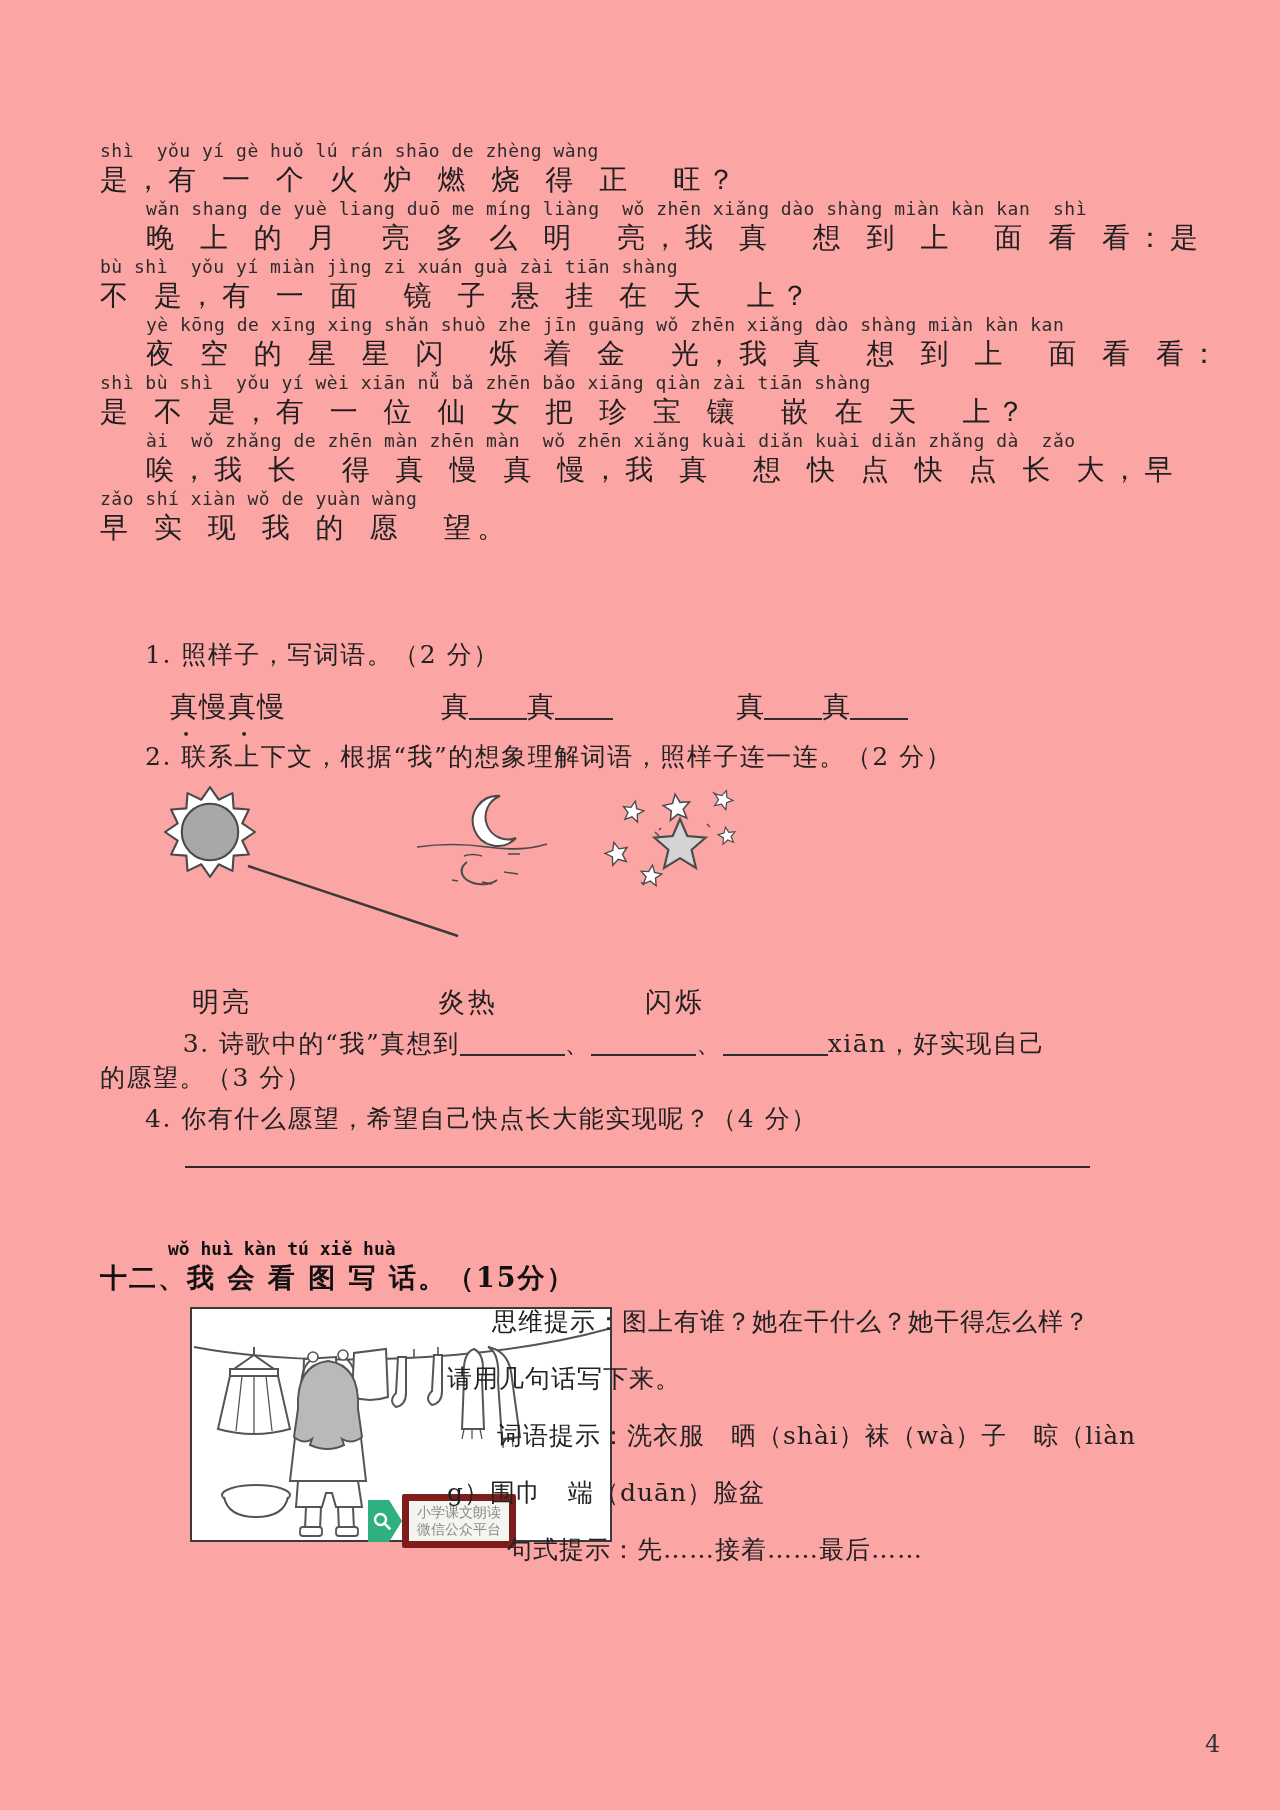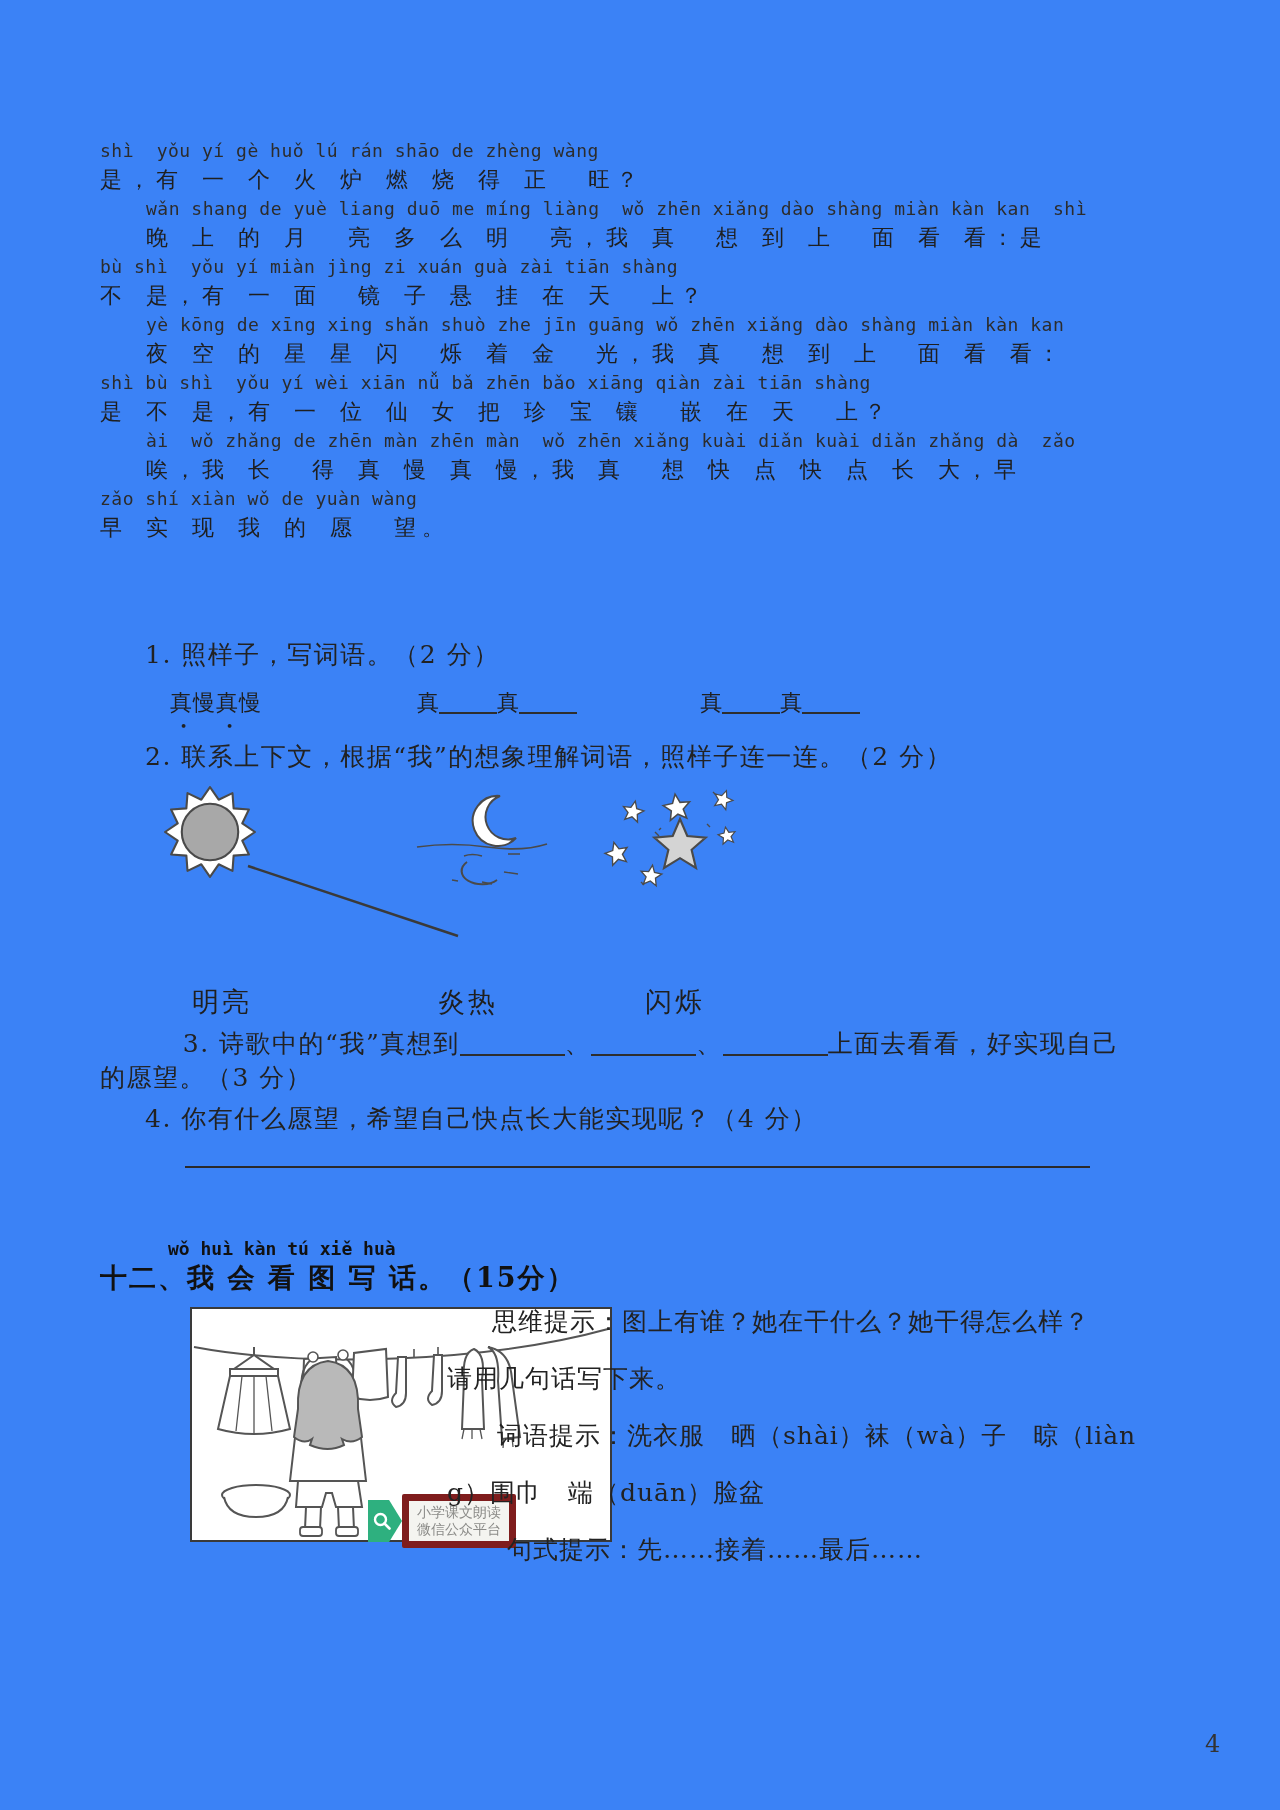--- a/index.html
+++ b/index.html
@@ -1,28 +1,28 @@
 <!DOCTYPE html>
 <html><head>
 <meta charset="utf-8">
 <style>
   * { margin:0; padding:0; box-sizing:border-box; }
   html,body { background:#ffffff; }
   .page {
-    position:relative; width:1280px; height:1810px; background:#3b82f6;
+    position:relative; width:1280px; height:1810px; background:#fca5a5;
     font-family:"DejaVu Serif","Liberation Serif",serif; color:#242424;
     overflow:hidden;
   }
   .abs { position:absolute; }
   .pinyin {
     font-family:"DejaVu Sans Mono","Liberation Mono",monospace;
     font-size:18px; color:#2c2c2c; white-space:pre; letter-spacing:0.5px;
   }
   .hanzi {
-    font-size:22px; color:#1f1f1f; white-space:pre;
+    font-size:28px; color:#1f1f1f; white-space:pre;
     letter-spacing:6px; word-spacing:5px;
   }
   .poem-pair { height:58px; }
   .poem-pair .pinyin { display:block; line-height:26px; }
   .poem-pair .hanzi  { display:block; line-height:32px; }
   .indented { padding-left:46px; }
   .qtext { font-size:25px; color:#222; letter-spacing:1.5px; white-space:pre; }
   .blank { display:inline-block; border-bottom:2px solid #2e2e2e; height:24px; vertical-align:-4px; }
   .blank.w58 { width:58px; }
   .blank.w105 { width:105px; }
@@ -133,21 +133,21 @@
     <svg class="abs" style="left:0; top:0; pointer-events:none;" width="1080" height="200">
       <line x1="148" y1="82" x2="358" y2="152" stroke="#3a3a3a" stroke-width="2.5"></line>
     </svg>
 
     <div class="abs match-word" style="left:92px;  top:152px;">明亮</div>
     <div class="abs match-word" style="left:338px; top:152px;">炎热</div>
     <div class="abs match-word" style="left:545px; top:152px;">闪烁</div>
   </div>
 
   <div class="abs qtext" style="left:145px; top:998px; width:1050px;">
-    <span>3. 诗歌中的“我”真想到</span><span class="blank w105"></span><span>、</span><span class="blank w105"></span><span>、</span><span class="blank w105"></span><span>上面去看看，好实现自己</span>
+    <span>3. 诗歌中的“我”真想到</span><span class="blank w105"></span><span>、</span><span class="blank w105"></span><span>、</span><span class="blank w105"></span><span>xiān，好实现自己</span>
   </div>
   <div class="abs qtext" style="left:100px; top:1052px;margin-top:9px;">的愿望。（3 分）</div>
 
   <div class="abs qtext" style="left:145px; top:1102px;">4. 你有什么愿望，希望自己快点长大能实现呢？（4 分）</div>
 
   <div class="abs answer-line" style="left:185px; top:1166px; width:905px;"></div>
 
   <div class="abs sec-pinyin" style="left:168px; top:1238px;">wǒ huì kàn tú xiě huà</div>
   <div class="abs sec-title" style="left:100px; top:1260px;">十二、我 会 看 图 写 话。（15分）</div>
 

